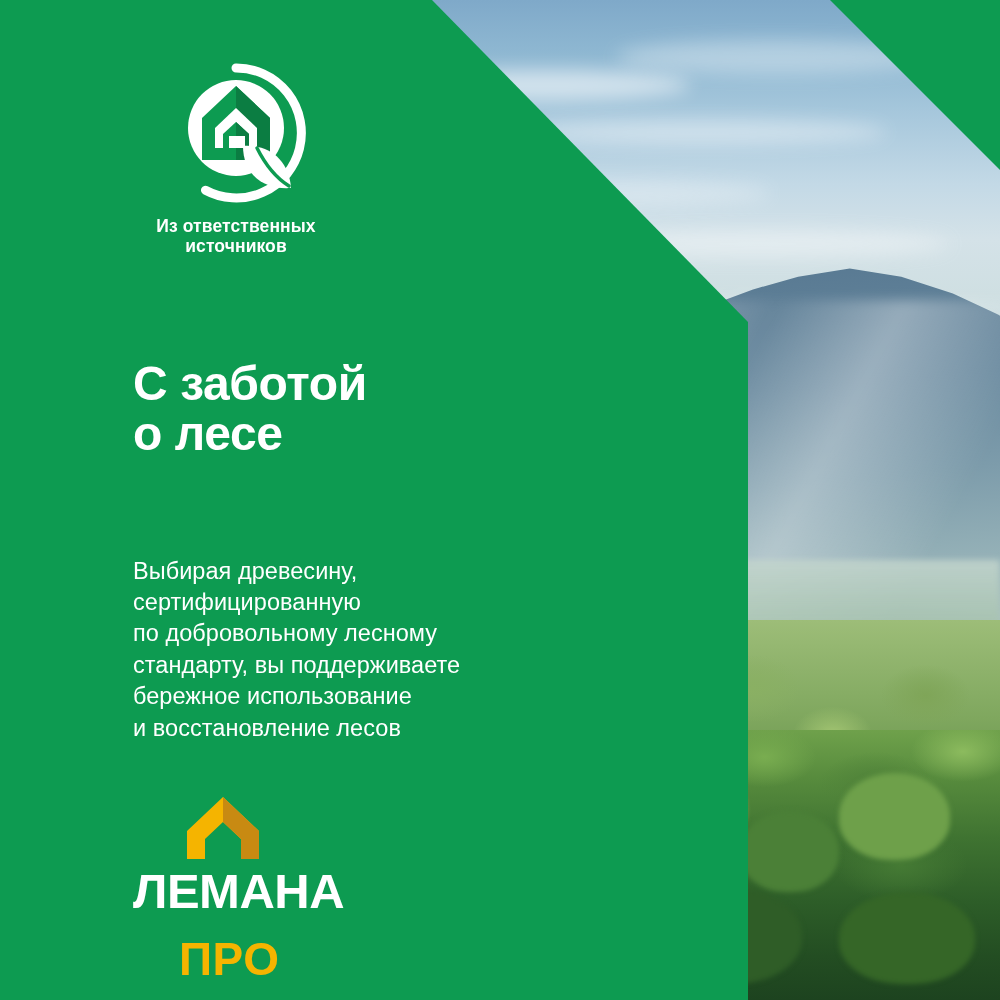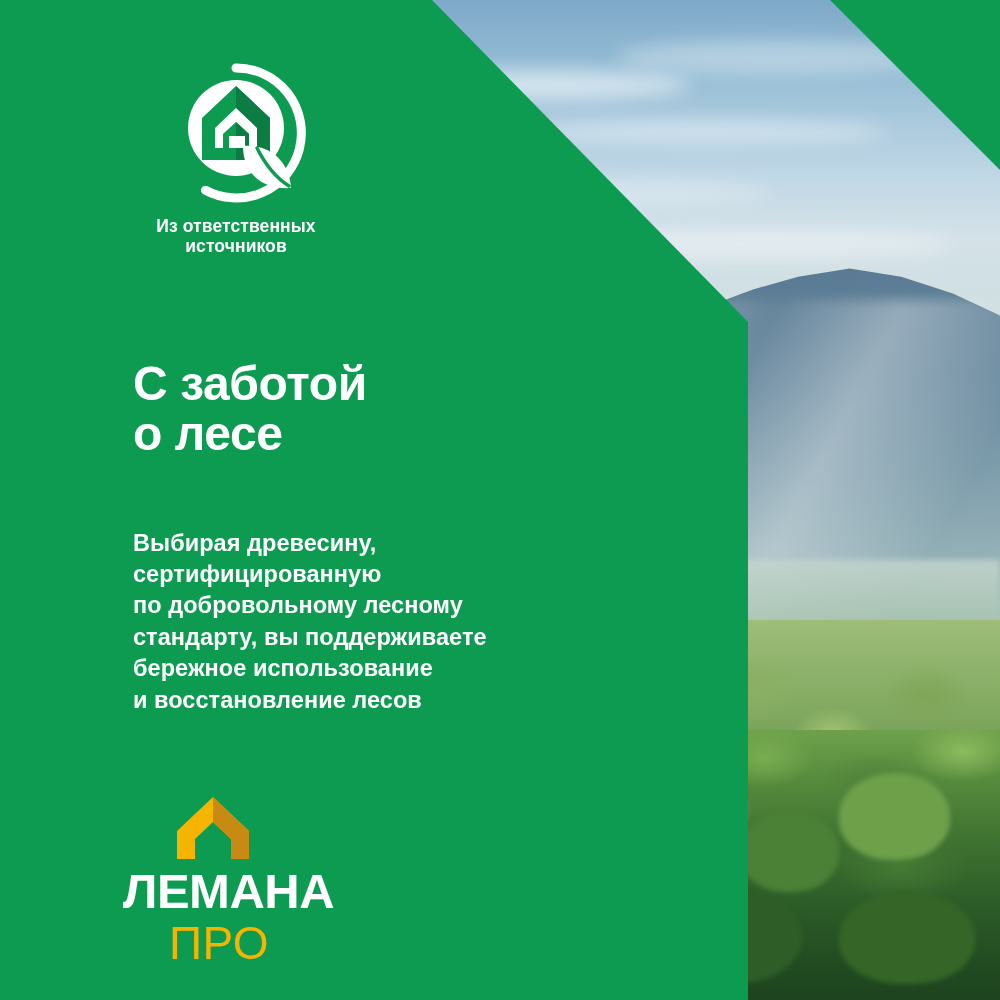--- a/index.html
+++ b/index.html
@@ -255,58 +255,58 @@
     line-height: 1.03;
     font-weight: 700;
     letter-spacing: -0.4px;
     white-space: pre-line;
   }
 
   
   .bodycopy {
     position: absolute;
     left: 133px;
-    top: 504px;
+    top: 532px;
     color: #ffffff;
     font-size: 23.5px;
     line-height: 1.34;
-    font-weight: 700;
+    font-weight: 400;
     letter-spacing: 0.05px;
     white-space: pre-line;
     max-width: 430px;
   }
 
   
   .brand {
     position: absolute;
-    left: 123px;
+    left: 133px;
     top: 795px;
     width: 250px;
   }
   .brand .roof {
     display: block;
     width: 76px;
     height: 66px;
     margin: 0 0 6px 52px;
   }
   .brand .wordmark {
     color: #ffffff;
     font-size: 49px;
     font-weight: 800;
     letter-spacing: -0.5px;
     line-height: 1;
     margin: 0;
   }
   .brand .subword {
     color: #f5b400;
     font-size: 46px;
-    font-weight: 400;
+    font-weight: 700;
     letter-spacing: 0.5px;
     line-height: 1;
-    margin: 4px 0 0 46px;
+    margin: 20px 0 0 46px;
   }
 </style>
 </head>
 <body>
 
 <div class="poster">
 
   <div class="photo-layer">
     <div class="photo">
       <div class="sky"></div>

